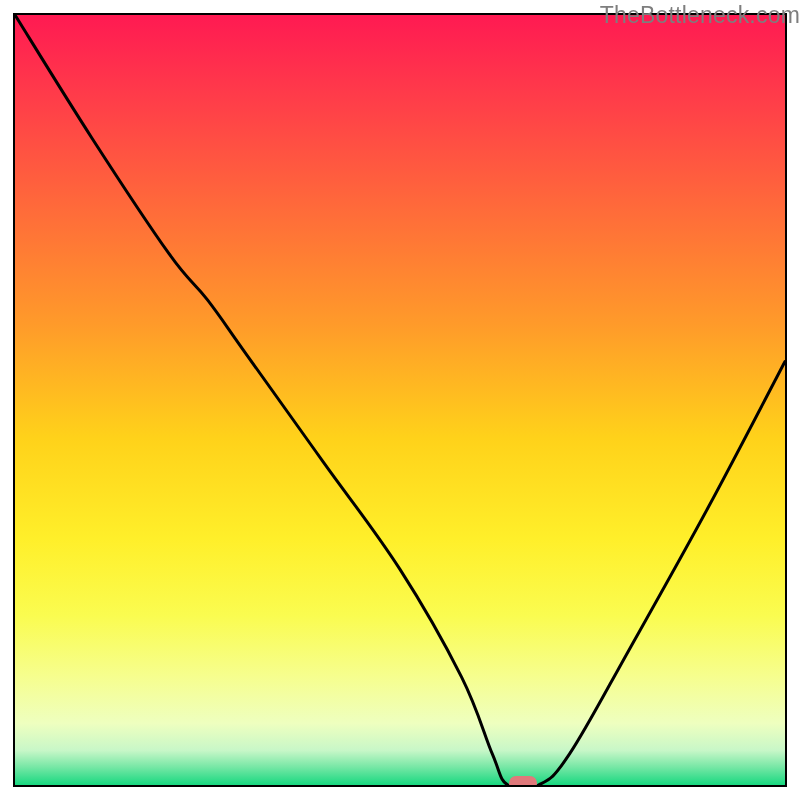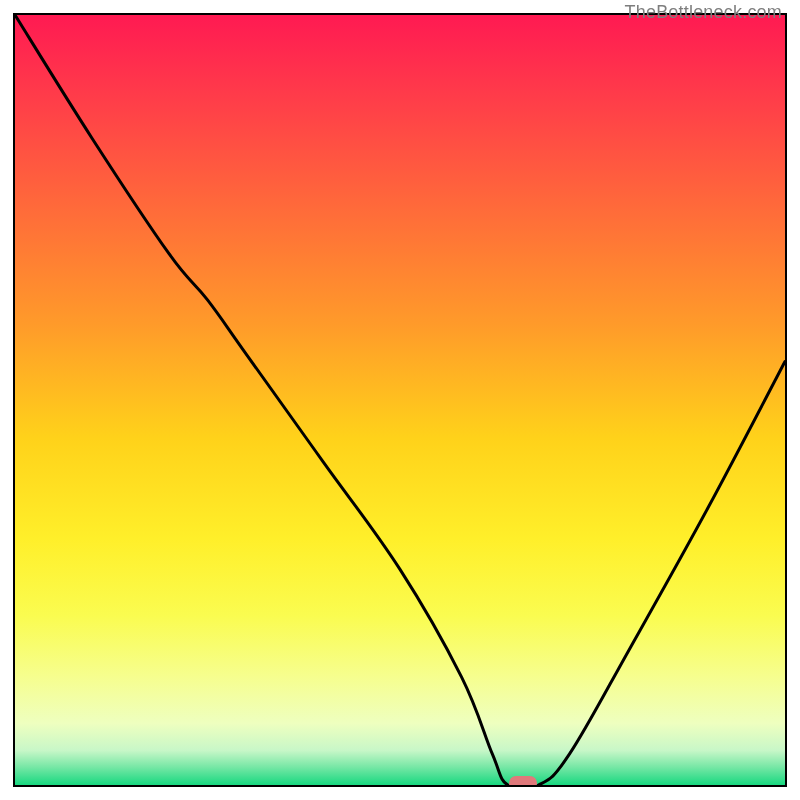--- a/index.html
+++ b/index.html
@@ -12,23 +12,23 @@
     font-family: Arial, Helvetica, sans-serif;
   }
   .chart-wrap {
     position: relative;
     width: 800px;
     height: 800px;
   }
   .watermark {
     position: absolute;
     top: 2px;
-    right: 18px;
+    right: 0;
     color: #7e7e7e;
-    font-size: 18px;
+    font-size: 23px;
     font-weight: 400;
     letter-spacing: 0.2px;
     z-index: 20;
     pointer-events: none;
   }
   .plot-area {
     position: absolute;
     left: 13px;
     top: 13px;
     width: 774px;

